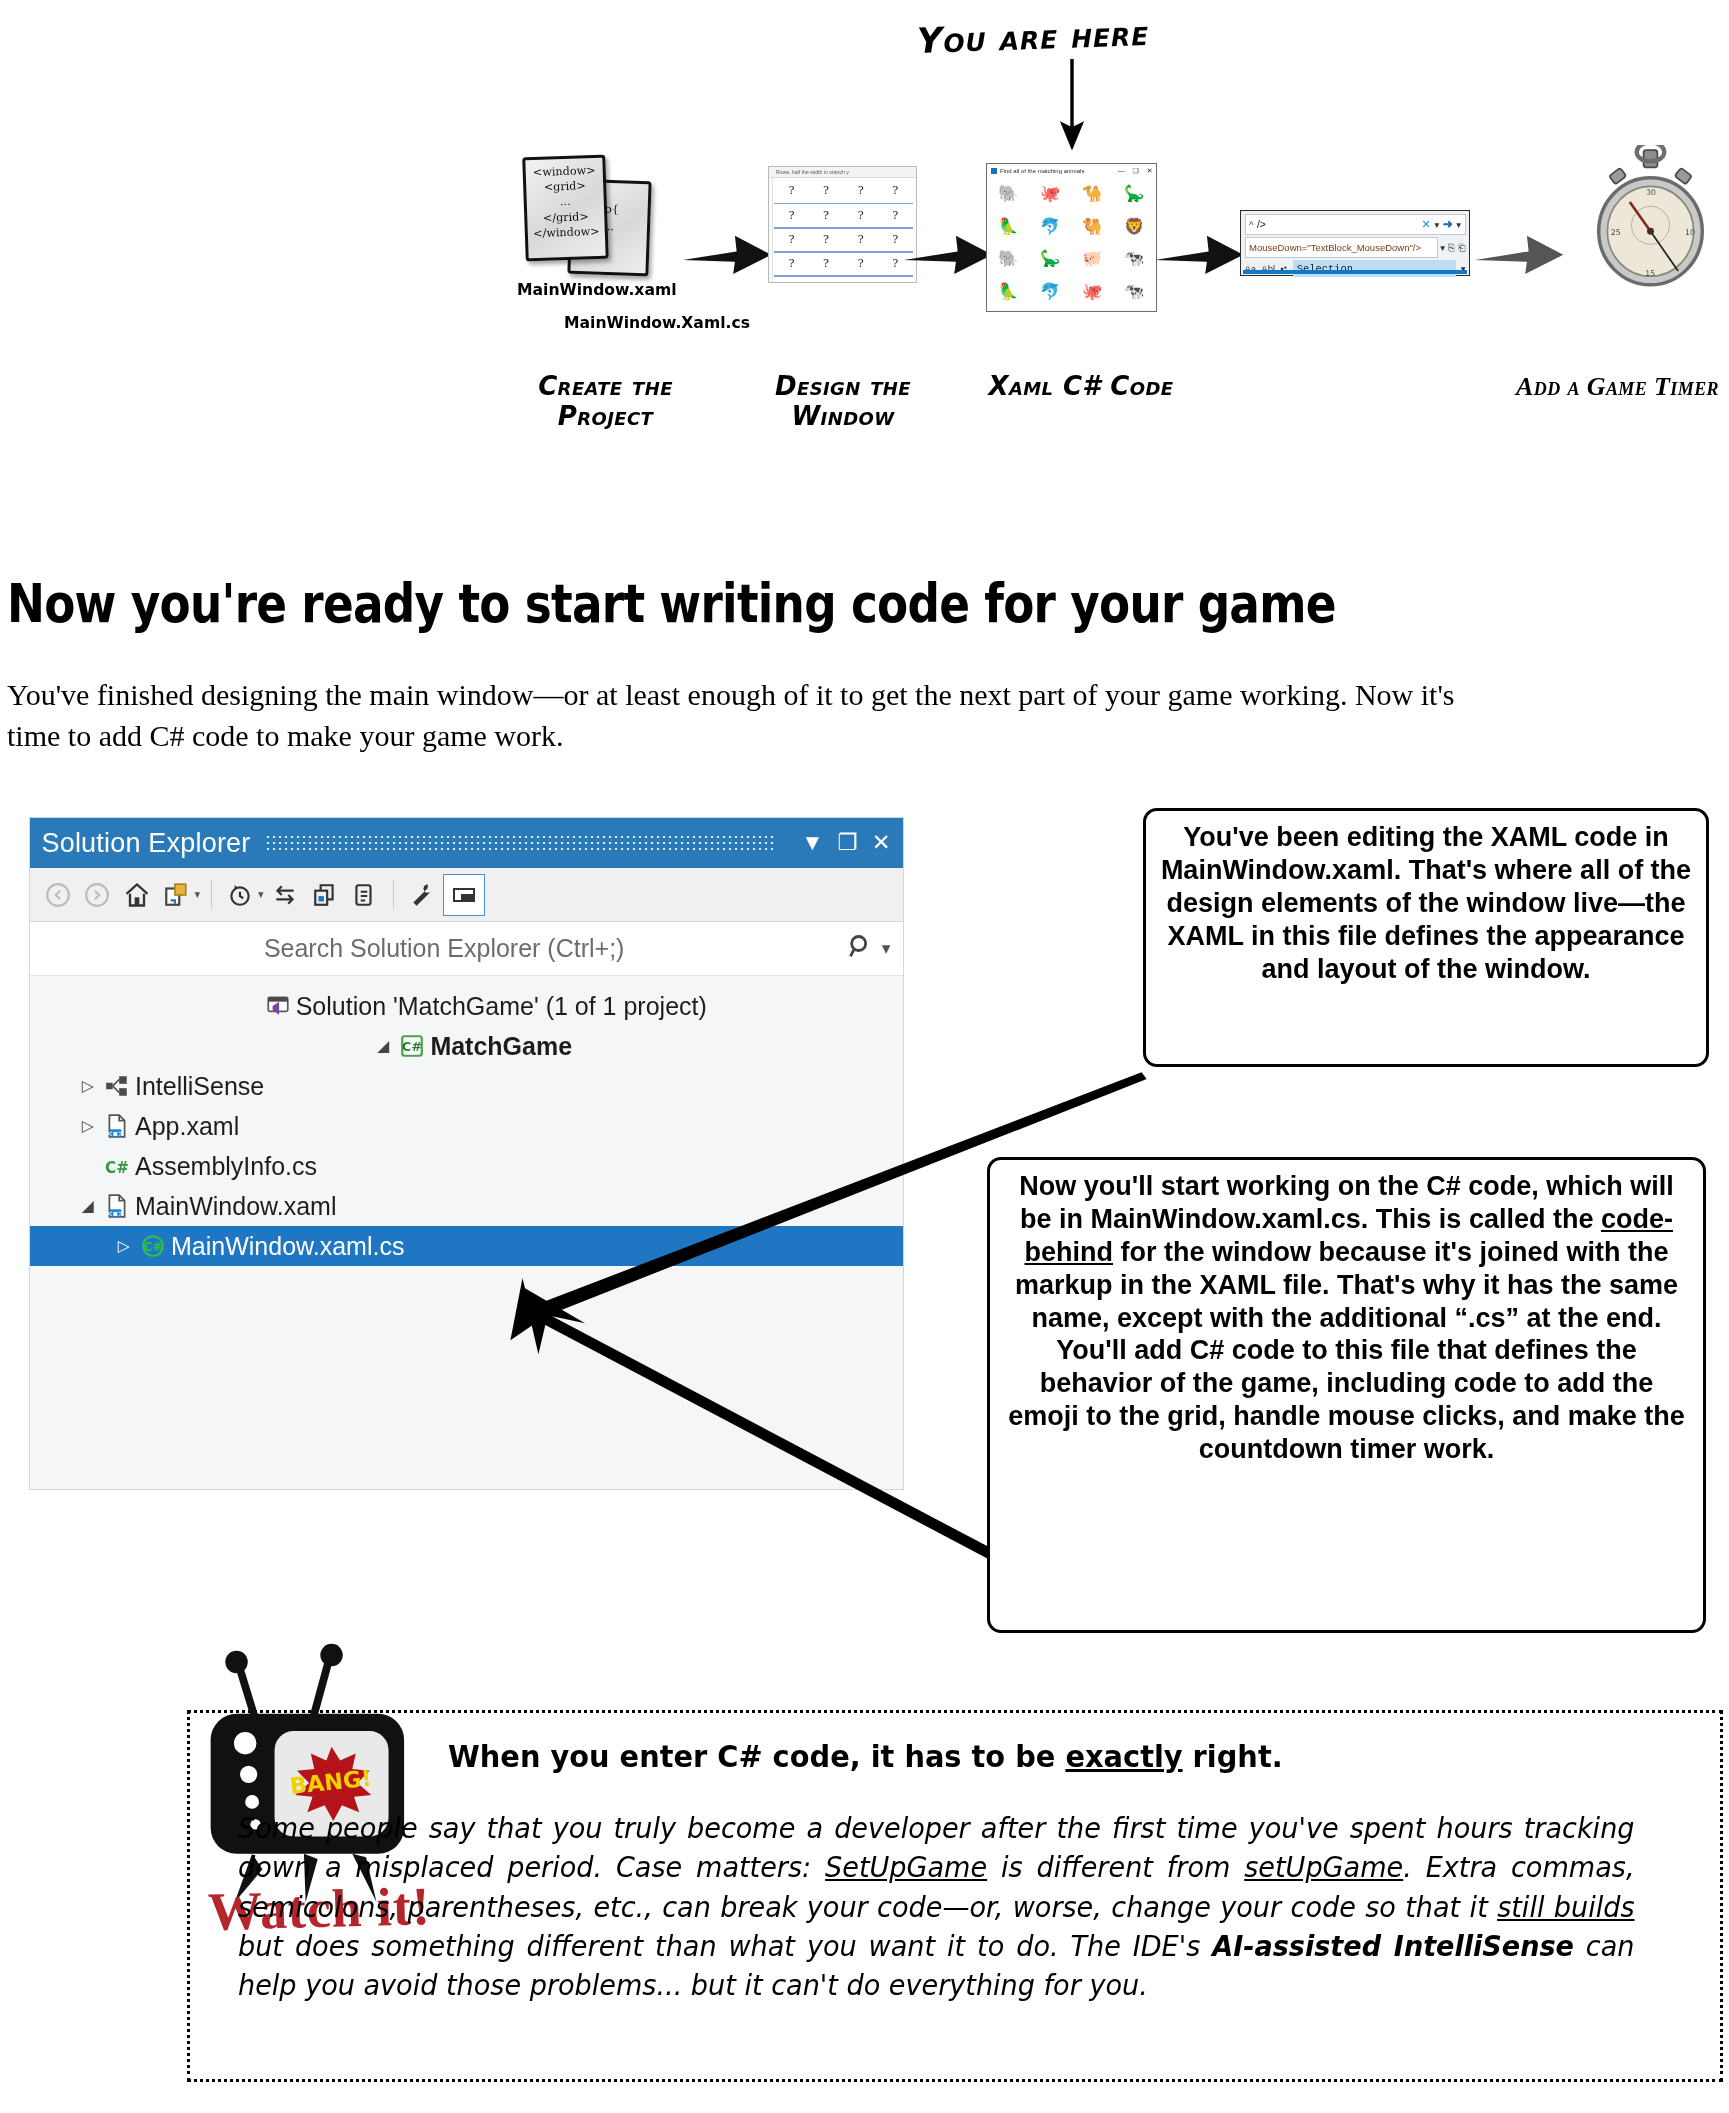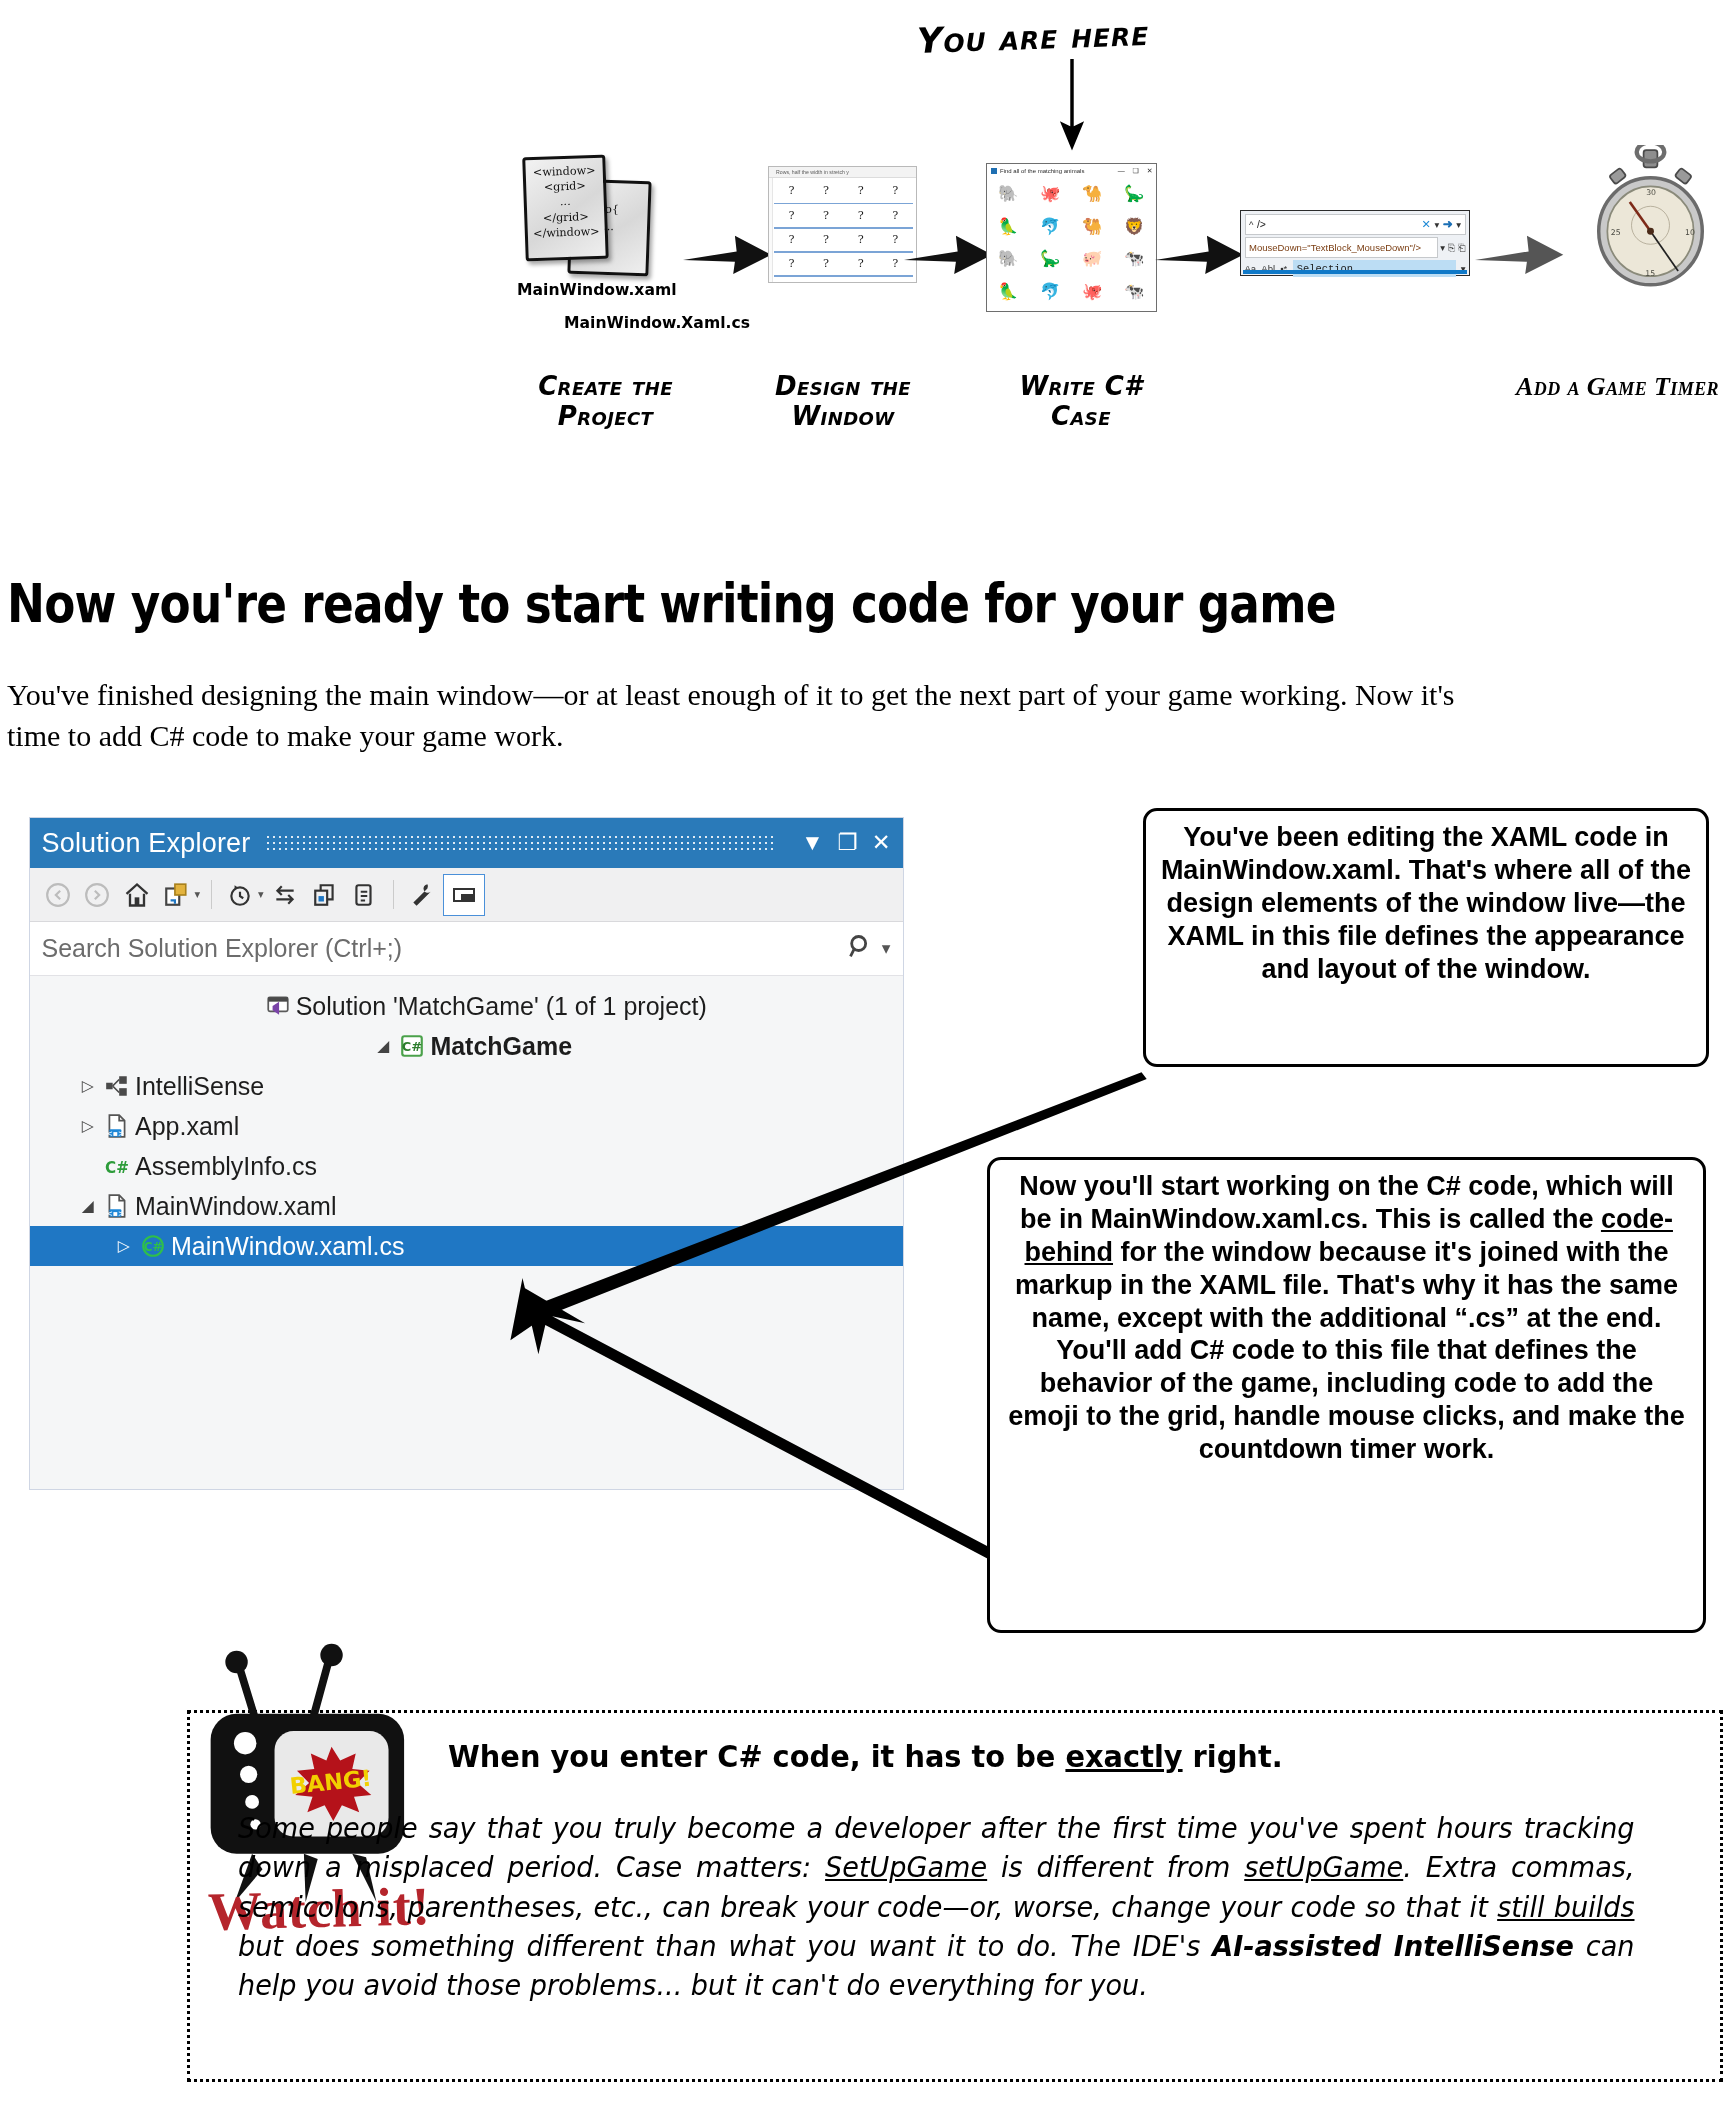--- a/index.html
+++ b/index.html
@@ -159,21 +159,21 @@
     display:flex; align-items:center; padding:0 10.4px; gap:3.5px;
   }
   .tb-btn { width:36px; height:38px; display:flex; align-items:center; justify-content:center; }
   .tb-sep { width:0.9px; height:29px; background:#cbcbcb; margin:0 7px; }
   .tb-caret { font-size:11.2px; color:#555; margin-left:-3.5px; }
   #tb-properties { border:1.7px solid #4a90d9; background:#fff; width:42px; height:42px; }
   #se-search {
     height:54px; background:#fff; border-bottom:0.9px solid #e2e2e6;
     display:flex; align-items:center; padding:0 12px;
   }
-  #se-search-input { flex:1; font-size:25px; color:#6c6c6c; }
+  #se-search-input { flex:1; font-size:25px; color:#6c6c6c;text-align:center; }
   #se-tree { padding:10.4px 0 0 0; font-size:25px; color:#1d1d1d; }
   .tree-row { display:flex; align-items:center; height:40px; padding-left:12px; }
   .tree-row.selected { background:#1f77c4; color:#fff; }
   .tw { width:22.5px; text-align:center; font-size:15.6px; color:#444; flex:none; }
   .tree-row.selected .tw { color:#fff; }
   .indent1 { padding-left:12px;justify-content:center; }
   .indent2 { padding-left:47px; }
   .indent3 { padding-left:83px; }
   .tree-ico { width:36px; flex:none; display:flex; align-items:center; justify-content:center; }
   .bold { font-weight:bold; }
@@ -367,21 +367,21 @@
     <g fill="#4a4a42" font-family="DejaVu Sans" font-size="9">
       <text x="59" y="58">30</text>
         <text x="104" y="104">10</text>
       <text x="18" y="104">25</text>
         <text x="58" y="152">15</text>
     </g>
   </svg>
 
   <div class="step-label" style="left:493px; top:372px; width:225px;">Create the Project</div>
   <div class="step-label" style="left:739px; top:372px; width:208px;">Design the Window</div>
-  <div class="step-label" style="left:986px; top:372px; width:190px;">Write C# Case</div>
+  <div class="step-label" style="left:986px; top:372px; width:190px;">Xaml C# Code</div>
   <div class="step-label" style="left:1506px; top:372px; width:223px;font-family:Liberation Serif, serif;">Add a Game Timer</div>
 </div>
 
 <h1 id="page-heading">Now you're ready to start writing code for your game</h1>
 <p id="intro-paragraph">You've finished designing the main window—or at least enough of it to get the next part of your game working. Now it's time to add C# code to make your game work.</p>
 
 <div id="solution-explorer">
 
   <div id="se-titlebar">
     <span id="se-title">Solution Explorer</span>

